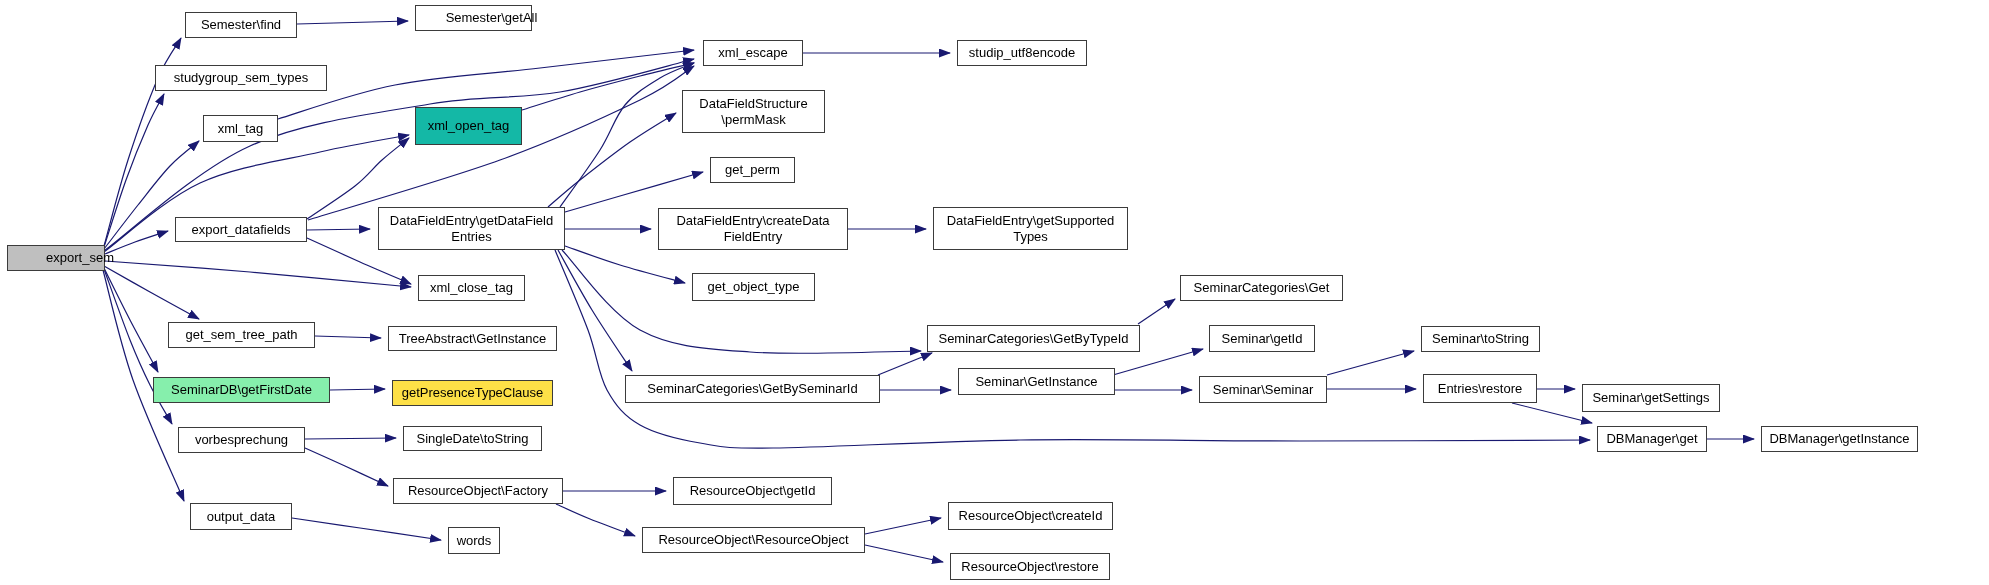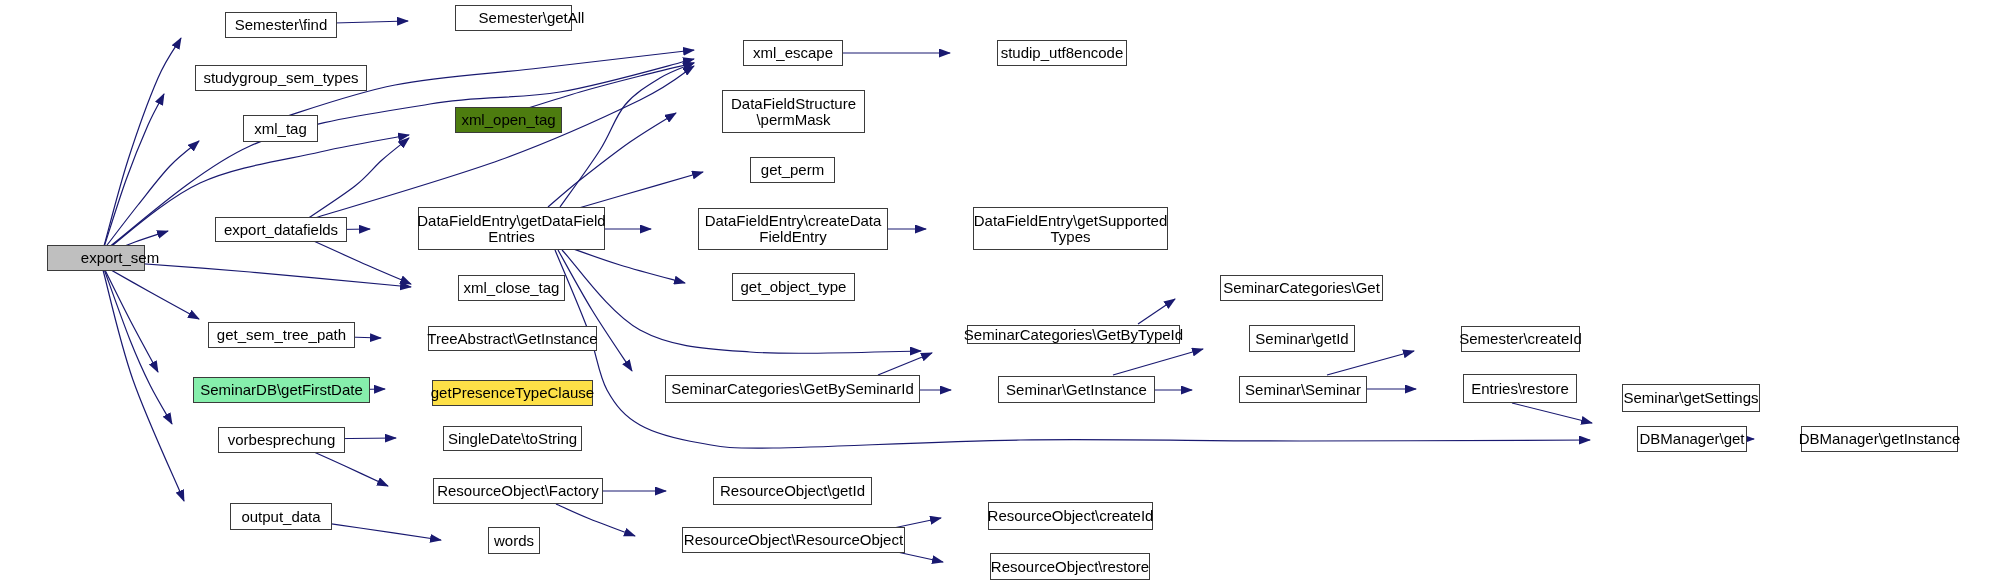--- a/index.html
+++ b/index.html
@@ -11,24 +11,23 @@
     overflow:hidden;
   }
   .canvas svg{position:absolute;left:0;top:0;}
   .node{
     position:absolute;
     display:flex;align-items:center;justify-content:center;
     text-align:center;white-space:pre-line;
     box-sizing:border-box;
     background:#ffffff;
     border:1.4px solid #3b3b3b;
-    font-size:15px;line-height:16px;color:#000000;
+    font-size:13px;line-height:16px;color:#000000;
     cursor:pointer;
     z-index:2;
-    margin-left:40px;
   }
   .node.root{cursor:default;}
 </style>
 </head>
 <body>
 
 <div class="canvas" style="background: rgb(255, 255, 255);">
   <svg id="edge-layer" width="1989" height="585" viewBox="0 0 1989 585">
     <defs>
       <marker id="arrow" viewBox="0 0 12 9" refX="11" refY="4.5" markerWidth="12" markerHeight="9" markerUnits="userSpaceOnUse" orient="auto">
@@ -84,21 +83,21 @@
         <path d="M1512,403 L1592,423" fill="none" stroke="#191970" stroke-width="1.2" marker-end="url(#arrow)"></path>
         <path d="M1707,439 L1754,439" fill="none" stroke="#191970" stroke-width="1.2" marker-end="url(#arrow)"></path>
       </g>
   </svg>
   <div id="node-layer">
       <div class="node root" style="left: 7px; top: 245px; width: 98px; height: 26px; background: rgb(191, 191, 191); border-color: rgb(59, 59, 59); color: rgb(0, 0, 0); padding-left: 48px;">export_sem</div>
       <div class="node" style="left: 185px; top: 12px; width: 112px; height: 26px; background: rgb(255, 255, 255); border-color: rgb(59, 59, 59); color: rgb(0, 0, 0);">Semester\find</div>
       <div class="node" style="left: 415px; top: 5px; width: 117px; height: 26px; background: rgb(255, 255, 255); border-color: rgb(59, 59, 59); color: rgb(0, 0, 0); padding-left: 36px;">Semester\getAll</div>
       <div class="node" style="left: 155px; top: 65px; width: 172px; height: 26px; background: rgb(255, 255, 255); border-color: rgb(59, 59, 59); color: rgb(0, 0, 0);">studygroup_sem_types</div>
       <div class="node" style="left: 203px; top: 115px; width: 75px; height: 27px; background: rgb(255, 255, 255); border-color: rgb(59, 59, 59); color: rgb(0, 0, 0);">xml_tag</div>
-      <div class="node" style="left: 415px; top: 107px; width: 107px; height: 26px; background: #4d7c0f; border-color: rgb(59, 59, 59); color: rgb(0, 0, 0);">xml_open_tag</div>
+      <div class="node" style="left: 415px; top: 107px; width: 107px; height: 38px; background: #14b8a6; border-color: rgb(59, 59, 59); color: rgb(0, 0, 0);">xml_open_tag</div>
       <div class="node" style="left: 703px; top: 40px; width: 100px; height: 26px; background: rgb(255, 255, 255); border-color: rgb(59, 59, 59); color: rgb(0, 0, 0);">xml_escape</div>
       <div class="node" style="left: 957px; top: 40px; width: 130px; height: 26px; background: rgb(255, 255, 255); border-color: rgb(59, 59, 59); color: rgb(0, 0, 0);">studip_utf8encode</div>
       <div class="node" style="left: 682px; top: 90px; width: 143px; height: 43px; background: rgb(255, 255, 255); border-color: rgb(59, 59, 59); color: rgb(0, 0, 0);">DataFieldStructure
 \permMask</div>
       <div class="node" style="left: 710px; top: 157px; width: 85px; height: 26px; background: rgb(255, 255, 255); border-color: rgb(59, 59, 59); color: rgb(0, 0, 0);">get_perm</div>
       <div class="node" style="left: 175px; top: 217px; width: 132px; height: 25px; background: rgb(255, 255, 255); border-color: rgb(59, 59, 59); color: rgb(0, 0, 0);">export_datafields</div>
       <div class="node" style="left: 378px; top: 207px; width: 187px; height: 43px; background: rgb(255, 255, 255); border-color: rgb(59, 59, 59); color: rgb(0, 0, 0);">DataFieldEntry\getDataField
 Entries</div>
       <div class="node" style="left: 658px; top: 208px; width: 190px; height: 42px; background: rgb(255, 255, 255); border-color: rgb(59, 59, 59); color: rgb(0, 0, 0);">DataFieldEntry\createData
 FieldEntry</div>
@@ -113,24 +112,24 @@
       <div class="node" style="left: 178px; top: 427px; width: 127px; height: 26px; background: rgb(255, 255, 255); border-color: rgb(59, 59, 59); color: rgb(0, 0, 0);">vorbesprechung</div>
       <div class="node" style="left: 403px; top: 426px; width: 139px; height: 25px; background: rgb(255, 255, 255); border-color: rgb(59, 59, 59); color: rgb(0, 0, 0);">SingleDate\toString</div>
       <div class="node" style="left: 190px; top: 503px; width: 102px; height: 27px; background: rgb(255, 255, 255); border-color: rgb(59, 59, 59); color: rgb(0, 0, 0);">output_data</div>
       <div class="node" style="left: 448px; top: 527px; width: 52px; height: 27px; background: rgb(255, 255, 255); border-color: rgb(59, 59, 59); color: rgb(0, 0, 0);">words</div>
       <div class="node" style="left: 393px; top: 478px; width: 170px; height: 26px; background: rgb(255, 255, 255); border-color: rgb(59, 59, 59); color: rgb(0, 0, 0);">ResourceObject\Factory</div>
       <div class="node" style="left: 673px; top: 477px; width: 159px; height: 28px; background: rgb(255, 255, 255); border-color: rgb(59, 59, 59); color: rgb(0, 0, 0);">ResourceObject\getId</div>
       <div class="node" style="left: 642px; top: 527px; width: 223px; height: 26px; background: rgb(255, 255, 255); border-color: rgb(59, 59, 59); color: rgb(0, 0, 0);">ResourceObject\ResourceObject</div>
       <div class="node" style="left: 948px; top: 502px; width: 165px; height: 28px; background: rgb(255, 255, 255); border-color: rgb(59, 59, 59); color: rgb(0, 0, 0);">ResourceObject\createId</div>
       <div class="node" style="left: 950px; top: 553px; width: 160px; height: 27px; background: rgb(255, 255, 255); border-color: rgb(59, 59, 59); color: rgb(0, 0, 0);">ResourceObject\restore</div>
       <div class="node" style="left: 625px; top: 375px; width: 255px; height: 28px; background: rgb(255, 255, 255); border-color: rgb(59, 59, 59); color: rgb(0, 0, 0);">SeminarCategories\GetBySeminarId</div>
-      <div class="node" style="left: 927px; top: 325px; width: 213px; height: 19px; background: rgb(255, 255, 255); border-color: rgb(59, 59, 59); color: rgb(0, 0, 0);">SeminarCategories\GetByTypeId</div>
+      <div class="node" style="left: 927px; top: 325px; width: 213px; height: 27px; background: rgb(255, 255, 255); border-color: rgb(59, 59, 59); color: rgb(0, 0, 0);">SeminarCategories\GetByTypeId</div>
       <div class="node" style="left: 1180px; top: 275px; width: 163px; height: 26px; background: rgb(255, 255, 255); border-color: rgb(59, 59, 59); color: rgb(0, 0, 0);">SeminarCategories\Get</div>
-      <div class="node" style="left: 958px; top: 376px; width: 157px; height: 27px; background: rgb(255, 255, 255); border-color: rgb(59, 59, 59); color: rgb(0, 0, 0);">Seminar\GetInstance</div>
+      <div class="node" style="left: 958px; top: 368px; width: 157px; height: 27px; background: rgb(255, 255, 255); border-color: rgb(59, 59, 59); color: rgb(0, 0, 0);">Seminar\GetInstance</div>
       <div class="node" style="left: 1209px; top: 325px; width: 106px; height: 27px; background: rgb(255, 255, 255); border-color: rgb(59, 59, 59); color: rgb(0, 0, 0);">Seminar\getId</div>
       <div class="node" style="left: 1199px; top: 376px; width: 128px; height: 27px; background: rgb(255, 255, 255); border-color: rgb(59, 59, 59); color: rgb(0, 0, 0);">Seminar\Seminar</div>
-      <div class="node" style="left: 1421px; top: 326px; width: 119px; height: 26px; background: rgb(255, 255, 255); border-color: rgb(59, 59, 59); color: rgb(0, 0, 0);">Semester\createId</div>
+      <div class="node" style="left: 1421px; top: 326px; width: 119px; height: 26px; background: rgb(255, 255, 255); border-color: rgb(59, 59, 59); color: rgb(0, 0, 0);">Seminar\toString</div>
       <div class="node" style="left: 1423px; top: 374px; width: 114px; height: 29px; background: rgb(255, 255, 255); border-color: rgb(59, 59, 59); color: rgb(0, 0, 0);">Entries\restore</div>
       <div class="node" style="left: 1582px; top: 384px; width: 138px; height: 28px; background: rgb(255, 255, 255); border-color: rgb(59, 59, 59); color: rgb(0, 0, 0);">Seminar\getSettings</div>
       <div class="node" style="left: 1597px; top: 426px; width: 110px; height: 26px; background: rgb(255, 255, 255); border-color: rgb(59, 59, 59); color: rgb(0, 0, 0);">DBManager\get</div>
       <div class="node" style="left: 1761px; top: 426px; width: 157px; height: 26px; background: rgb(255, 255, 255); border-color: rgb(59, 59, 59); color: rgb(0, 0, 0);">DBManager\getInstance</div>
     </div>
 </div>
 
 </body></html>

